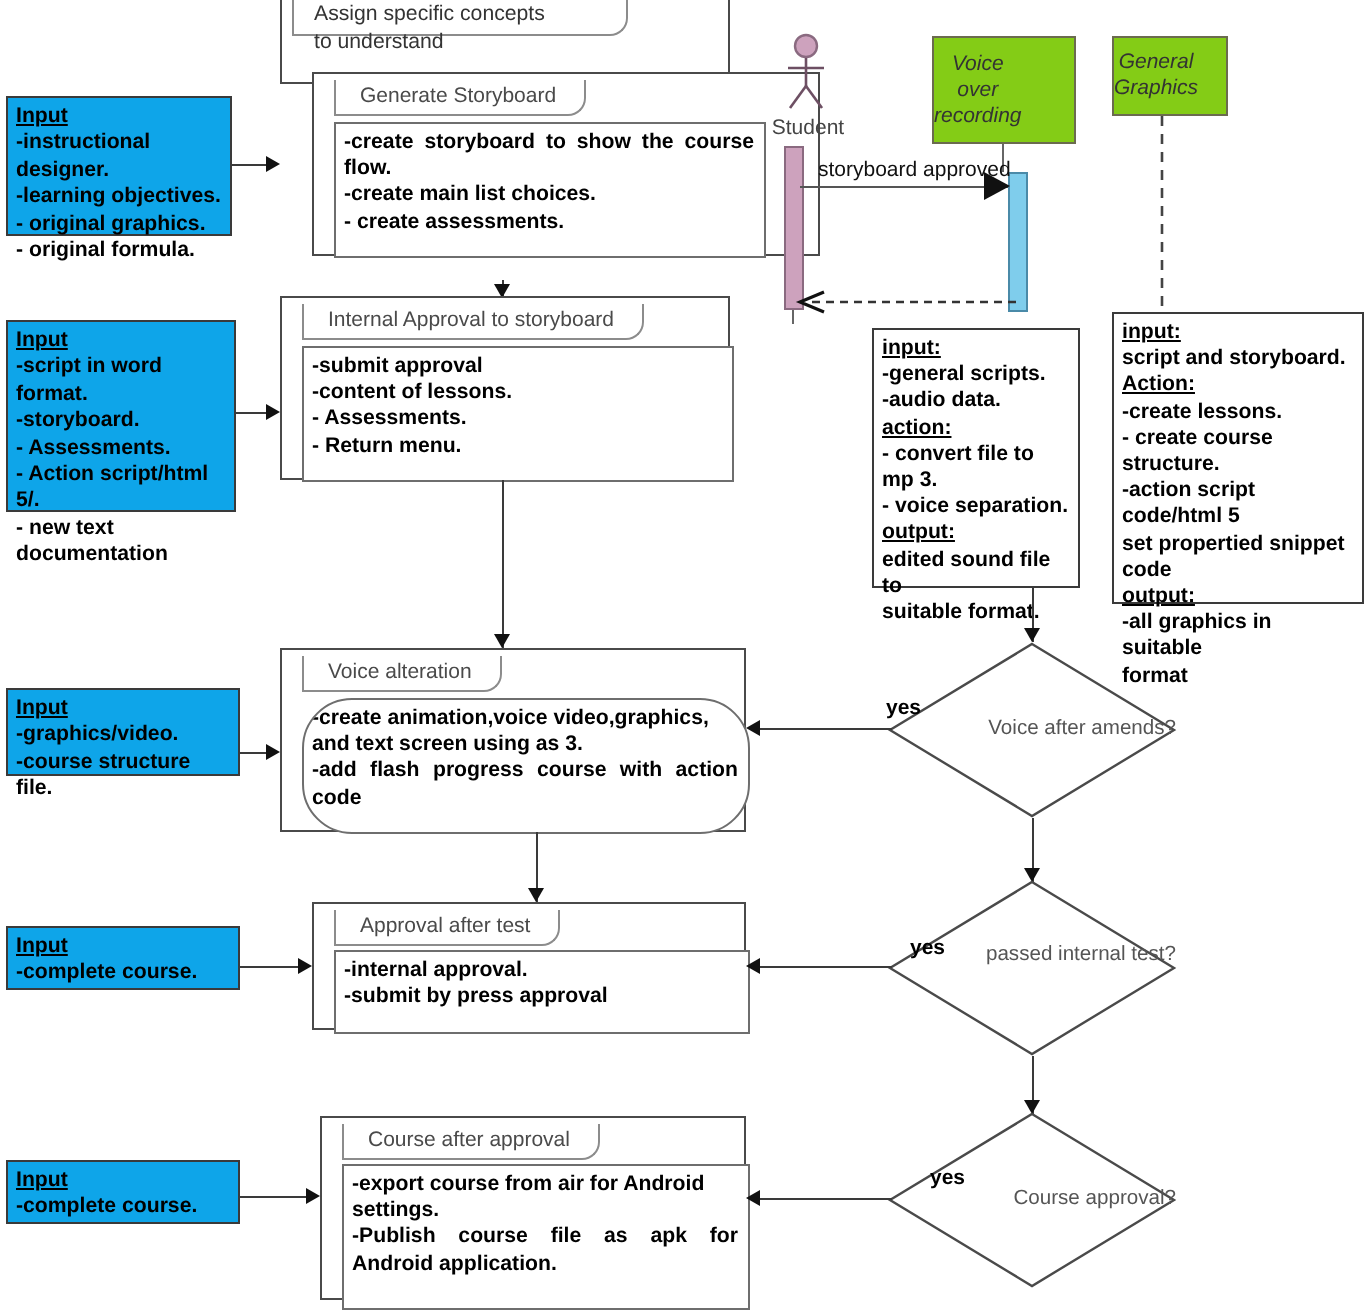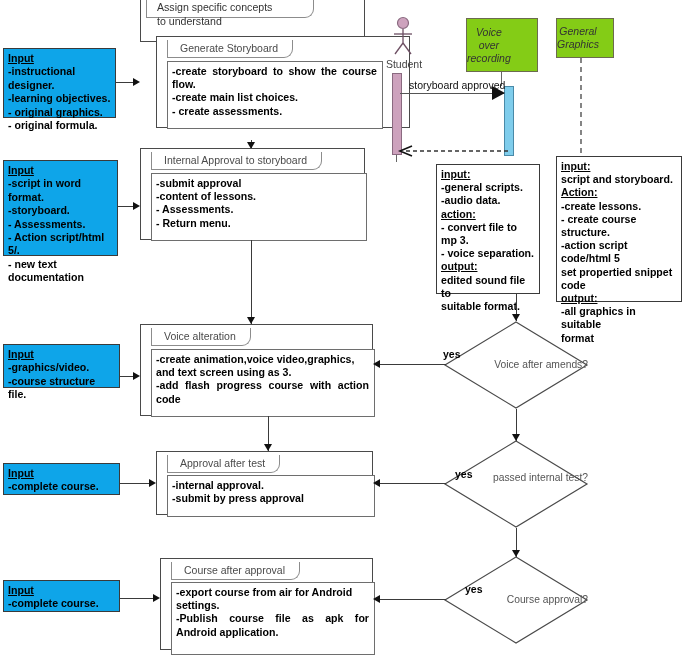--- a/index.html
+++ b/index.html
@@ -202,21 +202,21 @@
       <div>- Assessments.</div>
       <div>- Return menu.</div>
     </div>
   </div>
 
   <div class="abs vline" style="left:251px; top:240px; height:84px;"></div>
   <div class="abs arrow-d" style="left:247px; top:317px;"></div>
 
   <div class="abs proc" style="left:140px; top:324px; width:233px; height:92px;">
     <div class="proc-title" style="top:3px; left:10px;">Voice alteration</div>
-    <div class="proc-body" style="left:10px; top:24px; width:213px; height:60px;">
+    <div class="proc-body" style="left:10px; top:24px; width:213px; height:60px;border-radius:25px;">
       <div>-create animation,voice video,graphics, and text screen using as 3.</div>
       <div class="just">-add flash progress course with action code</div>
     </div>
   </div>
 
   <div class="abs vline" style="left:268px; top:416px; height:35px;"></div>
   <div class="abs arrow-d" style="left:264px; top:444px;"></div>
 
   <div class="abs proc" style="left:156px; top:451px; width:217px; height:64px;">
     <div class="proc-title" style="top:3px; left:10px;">Approval after test</div>

